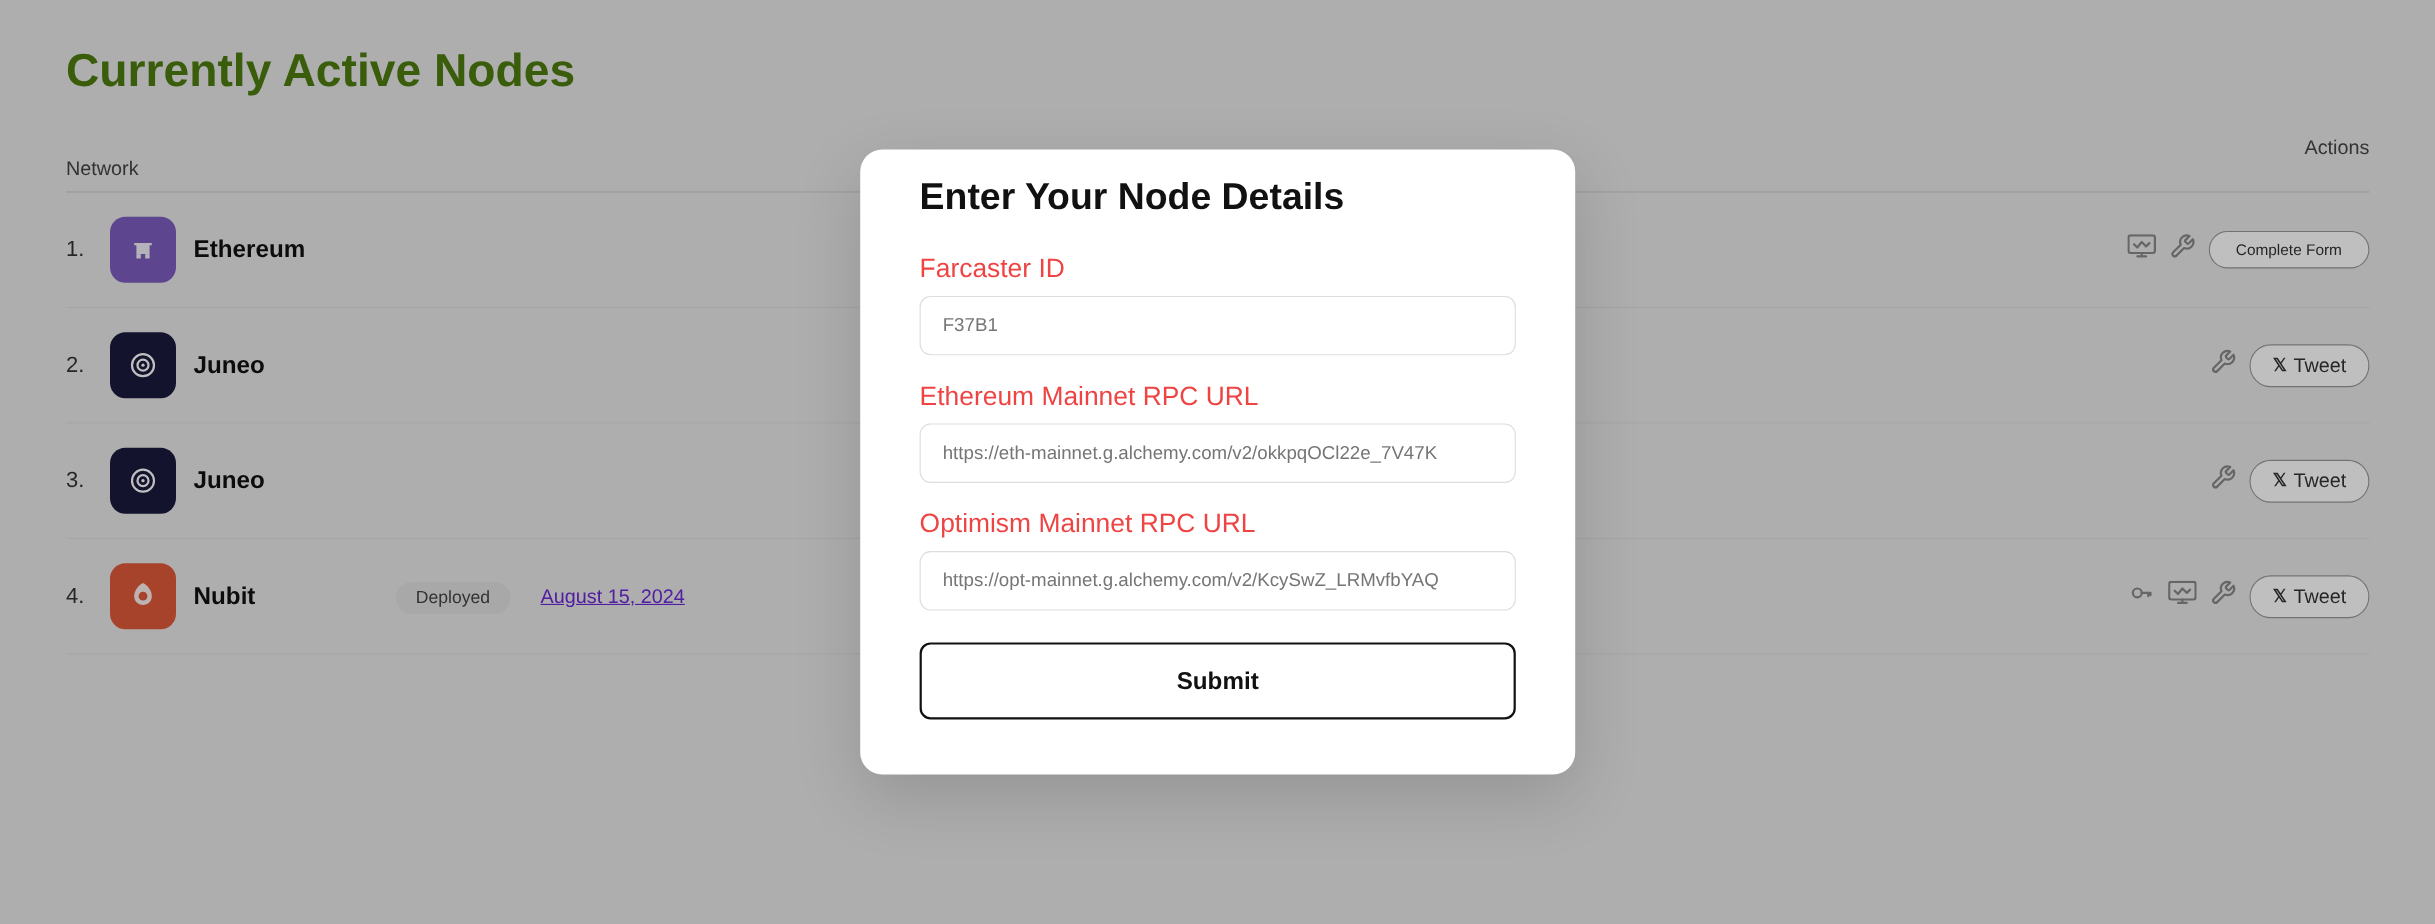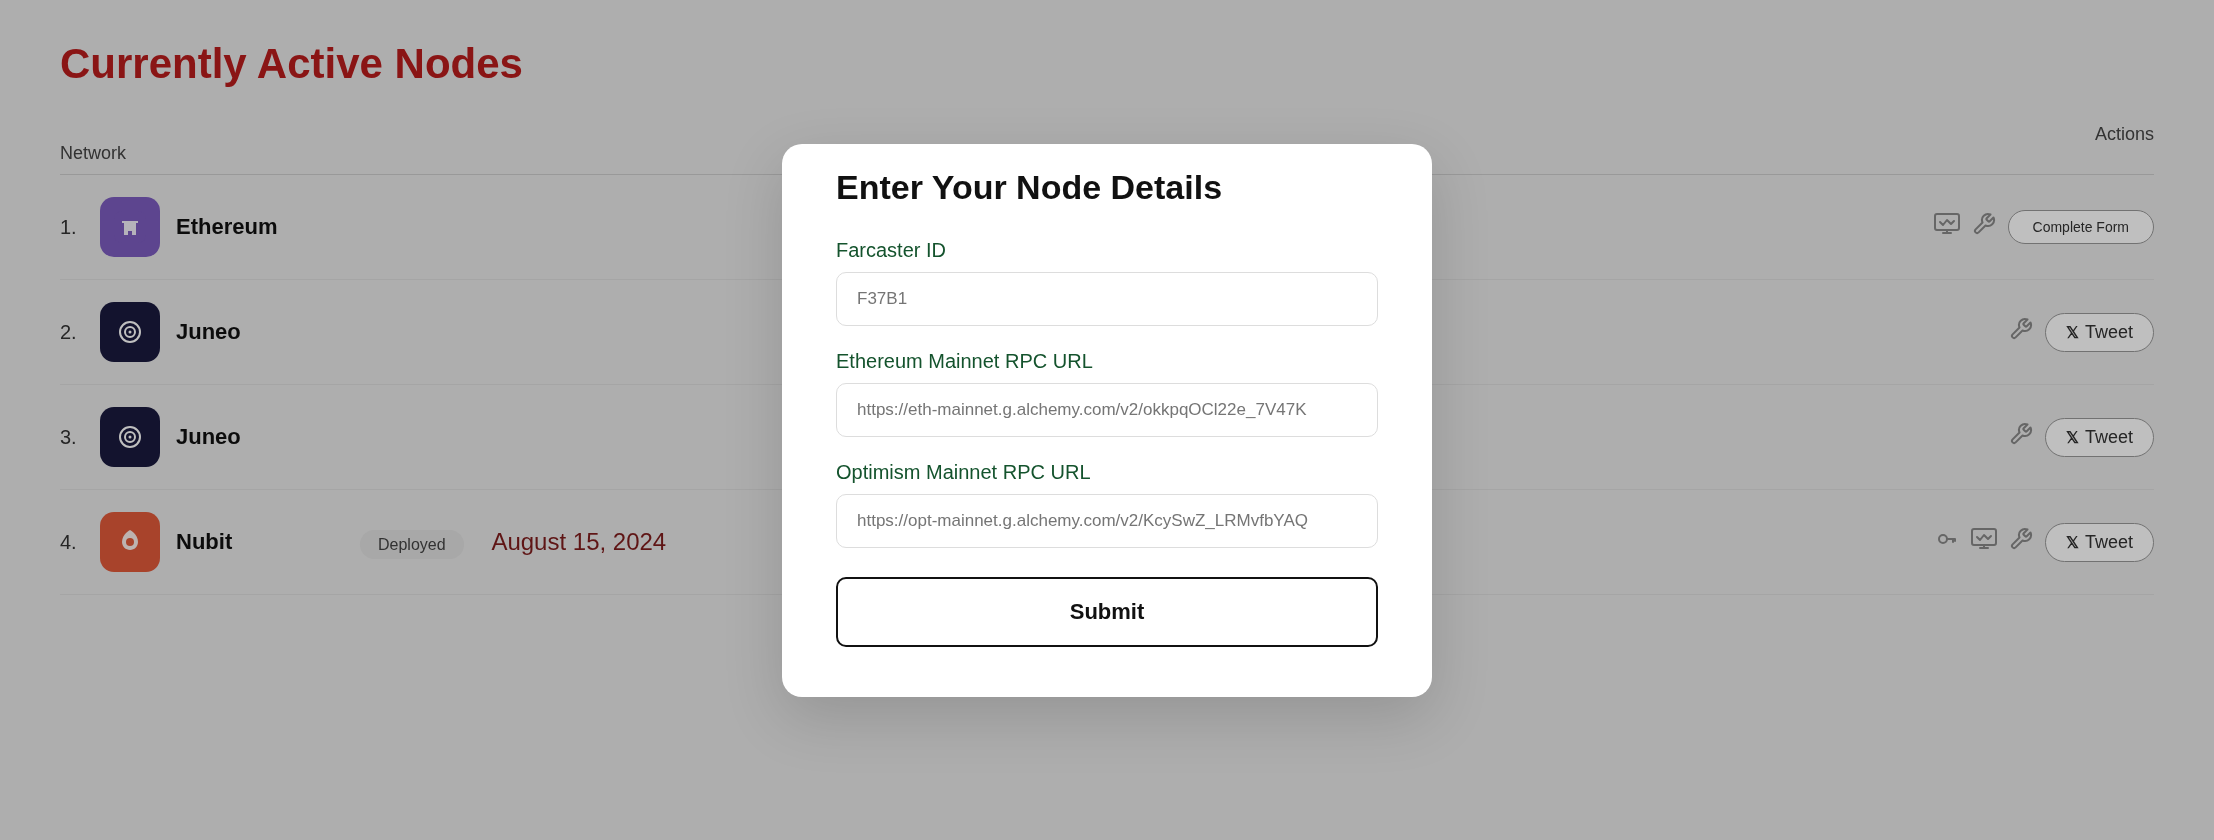--- a/index.html
+++ b/index.html
@@ -17,21 +17,21 @@
     .bg-content {
       position: absolute;
       inset: 0;
       padding: 40px 60px;
       background: #e8e8e8;
     }
 
     .page-title {
       font-size: 42px;
       font-weight: 700;
-      color: #b91c1c;
+      color: #4d7c0f;
       margin-bottom: 6px;
     }
 
     .page-subtitle {
       font-size: 22px;
       color: #555;
       margin-bottom: 40px;
     }
 
     .table-container {
@@ -168,22 +168,22 @@
       font-weight: 700;
       color: #111;
       margin-bottom: 32px;
     }
 
     .form-group {
       margin-bottom: 24px;
     }
 
     .form-label {
-      font-size: 20px;
-      color: #14532d;
+      font-size: 24px;
+      color: #ef4444;
       margin-bottom: 10px;
       display: block;
     }
 
     .form-input {
       width: 100%;
       border: 1.5px solid #ddd;
       border-radius: 10px;
       padding: 16px 20px;
       font-size: 17px;
@@ -318,21 +318,21 @@
           <svg width="32" height="32" viewBox="0 0 32 32" fill="none">
             <path d="M16 4C16 4 8 8 8 16C8 20.4 11.6 24 16 24C20.4 24 24 20.4 24 16C24 8 16 4 16 4Z" fill="white" opacity="0.9"></path>
             <circle cx="16" cy="16" r="4" fill="#e05a3a"></circle>
           </svg>
         </div>
         <span class="node-name">Nubit</span>
       </div>
       <div class="col-mid">
         <span class="status-badge">Deployed</span>
         &nbsp;&nbsp;&nbsp;
-        <span style="color:#7f1d1d; font-size:24px;">August 15, 2024</span>
+        <span style="color:#6d28d9; font-size:18px;text-decoration:underline;">August 15, 2024</span>
       </div>
       <div class="actions-cell">
         <span class="icon-btn key-icon">
           <svg width="24" height="24" viewBox="0 0 24 24" fill="none">
             <circle cx="8" cy="12" r="4" stroke="#888" stroke-width="2" fill="none"></circle>
             <path d="M12 12h8M18 12v3M20 12v2" stroke="#888" stroke-width="2" stroke-linecap="round"></path>
           </svg>
         </span>
         <span class="icon-btn monitor-icon">
           <svg width="26" height="22" viewBox="0 0 26 22" fill="none">

